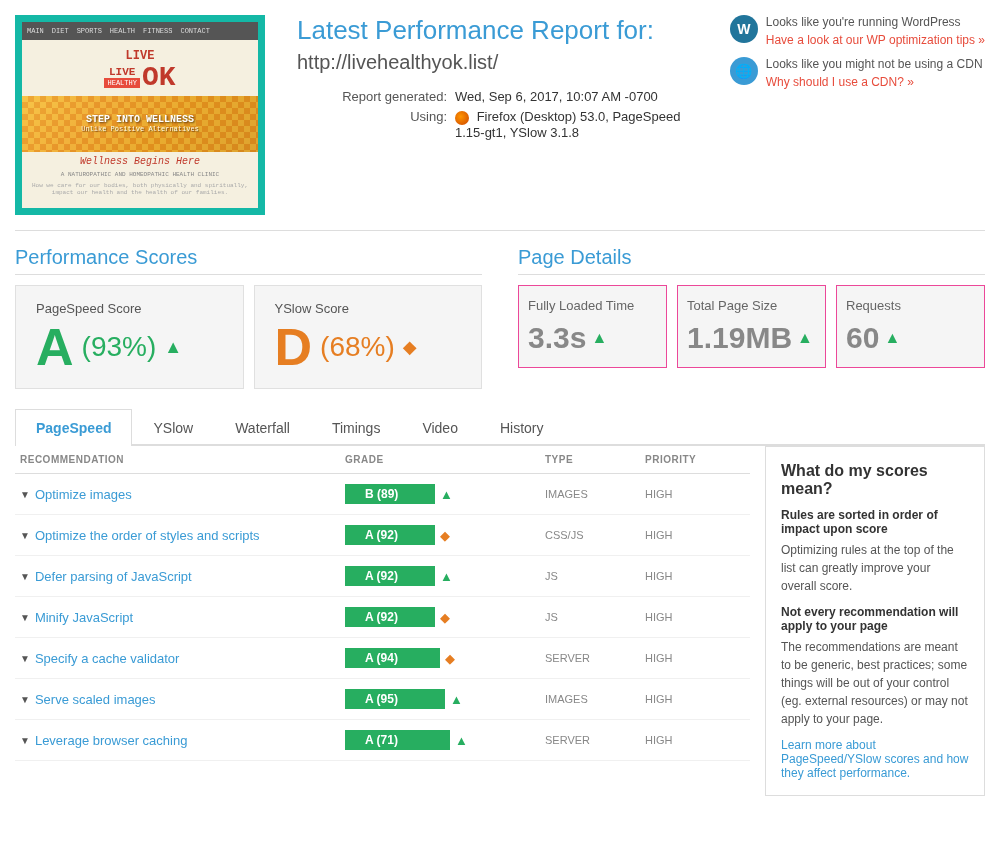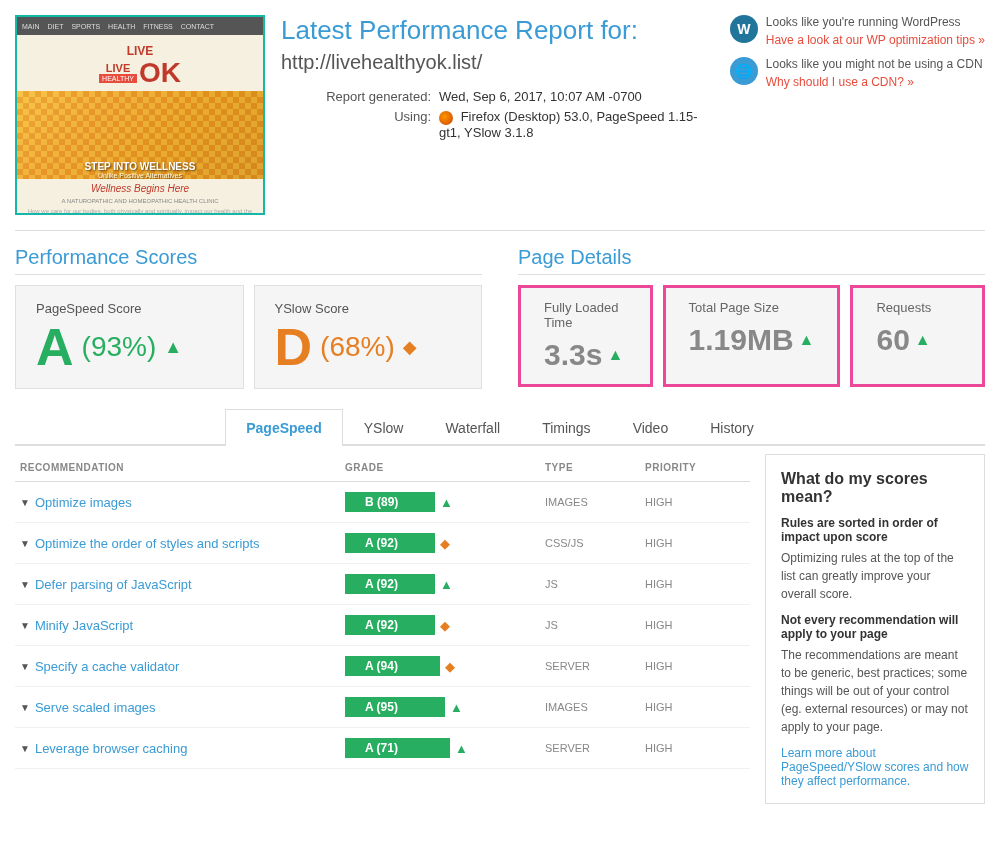--- a/index.html
+++ b/index.html
@@ -2,21 +2,21 @@
 <html><head>
   <meta charset="utf-8">
   <style>
     * { box-sizing: border-box; margin: 0; padding: 0; }
     body { font-family: Arial, sans-serif; background: #fff; color: #333; font-size: 13px; }
     
     .container { max-width: 1000px; margin: 0 auto; padding: 15px; }
     
     
     .header { display: flex; align-items: flex-start; padding-bottom: 15px; border-bottom: 1px solid #ddd; margin-bottom: 15px; }
-    .site-thumbnail { width: 250px; min-width: 250px; height: 200px; background: #f5f0e0; border: 2px solid #14b8a6; overflow: hidden; margin-right: 16px; position: relative; }
+    .site-thumbnail { width: 250px; min-width: 250px; height: 200px; background: #f5f0e0; border: 7px solid #14b8a6; overflow: hidden; margin-right: 32px; position: relative; font-family: Liberation Mono, monospace; }
     .thumbnail-nav { background: #555; height: 18px; display: flex; align-items: center; padding: 0 5px; gap: 8px; }
     .thumbnail-nav span { color: #ccc; font-size: 8px; }
     .thumbnail-logo { text-align: center; padding: 8px 0 4px; }
     .thumbnail-image { background: linear-gradient(135deg, #f39c12, #e67e22, #d4a017); height: 75px; display: flex; align-items: center; justify-content: center; }
     
     .header-content { flex: 1; }
     .header-title { color: #3a9bd5; font-size: 26px; font-weight: normal; margin-bottom: 5px; }
     .header-url { font-size: 20px; color: #555; font-weight: normal; margin-bottom: 15px; }
     
     .report-meta { margin-bottom: 10px; }
@@ -39,27 +39,27 @@
     .score-label { font-size: 13px; color: #555; margin-bottom: 5px; }
     .score-value { display: flex; align-items: center; gap: 8px; }
     .score-grade-a { color: #27ae60; font-size: 52px; font-weight: bold; line-height: 1; }
     .score-grade-d { color: #e67e22; font-size: 52px; font-weight: bold; line-height: 1; }
     .score-pct-a { color: #27ae60; font-size: 28px; }
     .score-pct-d { color: #e67e22; font-size: 28px; }
     .arrow-up { color: #27ae60; font-size: 18px; }
     .diamond { color: #e67e22; font-size: 18px; }
     
     .details-grid { display: flex; gap: 10px; }
-    .detail-card { background: #f5f5f5; border: 3px solid #ec4899; padding: 12px 23px; flex: 1; }
+    .detail-card { background: #f5f5f5; border: 1px solid #ec4899; padding: 12px 9px; flex: 1; }
     .detail-label { font-size: 13px; color: #666; margin-bottom: 8px; }
     .detail-value { font-size: 30px; color: #888; font-weight: bold; display: flex; align-items: center; gap: 5px; }
     .detail-value .arrow-up-sm { color: #27ae60; font-size: 16px; }
     
     
-    .tabs { display: flex; border-bottom: 2px solid #ddd; margin-bottom: 8px; justify-content: center; }
+    .tabs { display: flex; border-bottom: 2px solid #ddd; margin-bottom: 0; }
     .tab { padding: 10px 20px; cursor: pointer; font-size: 14px; color: #555; border: 1px solid transparent; border-bottom: none; margin-bottom: -2px; text-decoration: none; }
     .tab.active { color: #3a9bd5; border-color: #ddd; border-bottom-color: #fff; background: #fff; font-weight: bold; }
     
     
     .table-section { display: flex; gap: 15px; margin-top: 0; }
     .recommendations-table { flex: 1; }
     .table-header { display: grid; grid-template-columns: 1fr 200px 100px 100px; padding: 8px 5px; border-bottom: 1px solid #ddd; }
     .col-header { font-size: 10px; color: #888; font-weight: bold; text-transform: uppercase; letter-spacing: 0.5px; }
     .table-row { display: grid; grid-template-columns: 1fr 200px 100px 100px; padding: 10px 5px; border-bottom: 1px solid #f0f0f0; align-items: center; }
     .rec-name { color: #3a9bd5; font-size: 13px; display: flex; align-items: center; gap: 5px; }
@@ -98,21 +98,21 @@
           <span style="color:#e74c3c; font-weight:bold; font-size:10px;"> </span>
         </div>
         <div style="display:flex; justify-content:center; align-items:center; gap:2px;">
           <div style="display:flex; flex-direction:column; align-items:center;">
             <span style="color:#c0392b; font-weight:bold; font-size:11px; line-height:1;">LIVE</span>
             <span style="background:#e74c3c; color:white; font-size:7px; padding:1px 3px;">HEALTHY</span>
           </div>
           <span style="color:#c0392b; font-weight:bold; font-size:28px; line-height:1;">OK</span>
         </div>
       </div>
-      <div class="thumbnail-image" style="background: linear-gradient(135deg, #f7c548 0%, #e8962a 30%, #d4850a 60%, #b8700a 100%); height:88px; position:relative; overflow:hidden;align-items:flex-end;">
+      <div class="thumbnail-image" style="background: linear-gradient(135deg, #f7c548 0%, #e8962a 30%, #d4850a 60%, #b8700a 100%); height:56px; position:relative; overflow:hidden;">
         <div style="position:absolute; inset:0; background: repeating-conic-gradient(#e8962a 0% 25%, #f7c548 0% 50%) 0 0 / 12px 12px; opacity:0.6;"></div>
         <div style="position:relative; z-index:1; text-align:center;">
           <div style="color:white; font-weight:bold; font-size:10px; text-shadow:1px 1px 2px rgba(0,0,0,0.6);">STEP INTO WELLNESS</div>
           <div style="color:#fff8e1; font-size:7px; text-shadow:1px 1px 1px rgba(0,0,0,0.5);">Unlike Positive Alternatives</div>
         </div>
       </div>
       <div style="text-align:center; padding:4px 0 2px; color:#c0392b; font-size:10px; font-style:italic;">Wellness Begins Here</div>
       <div style="text-align:center; font-size:6px; color:#888; padding:2px 5px;">A NATUROPATHIC AND HOMEOPATHIC HEALTH CLINIC</div>
       <div style="text-align:center; font-size:6px; color:#aaa; padding:2px 8px; line-height:1.3;">How we care for our bodies, both physically and spiritually, impact our health and the health of our families.</div>
     </div>

